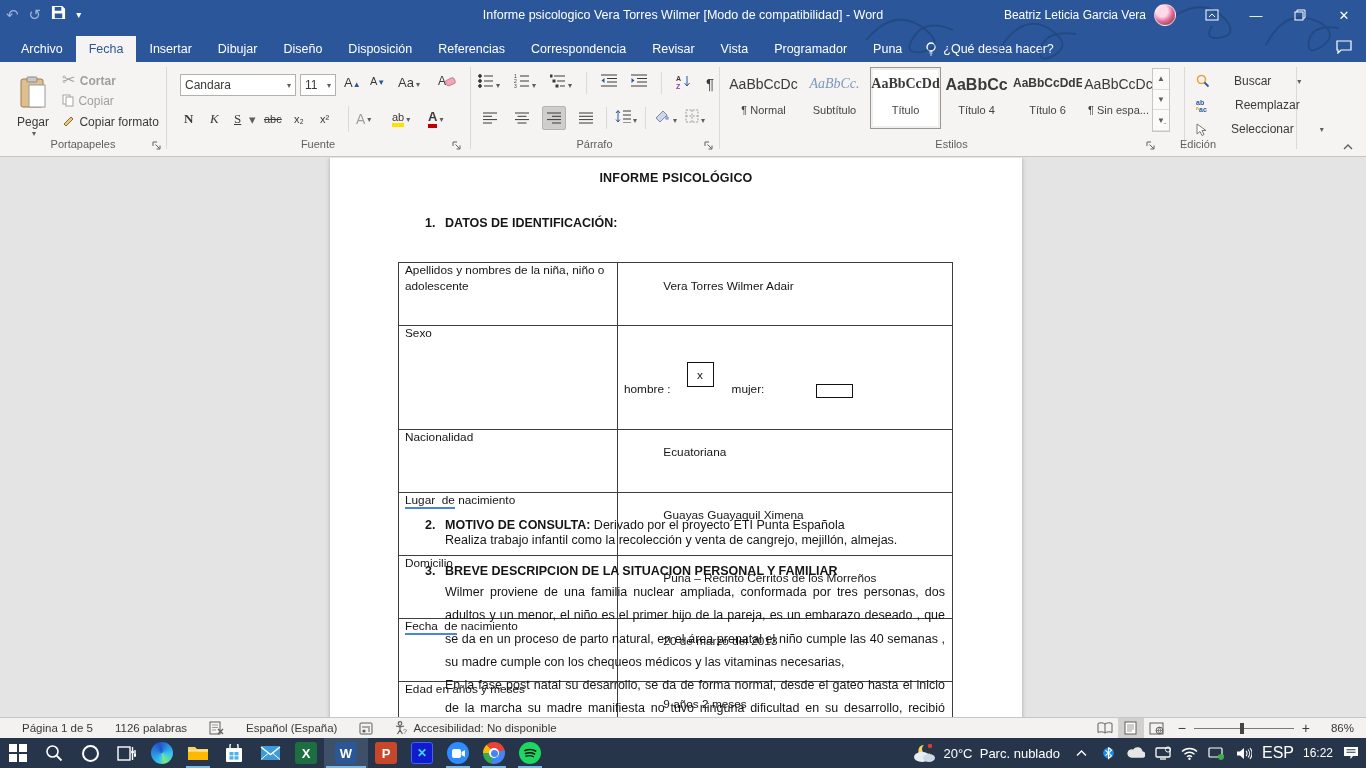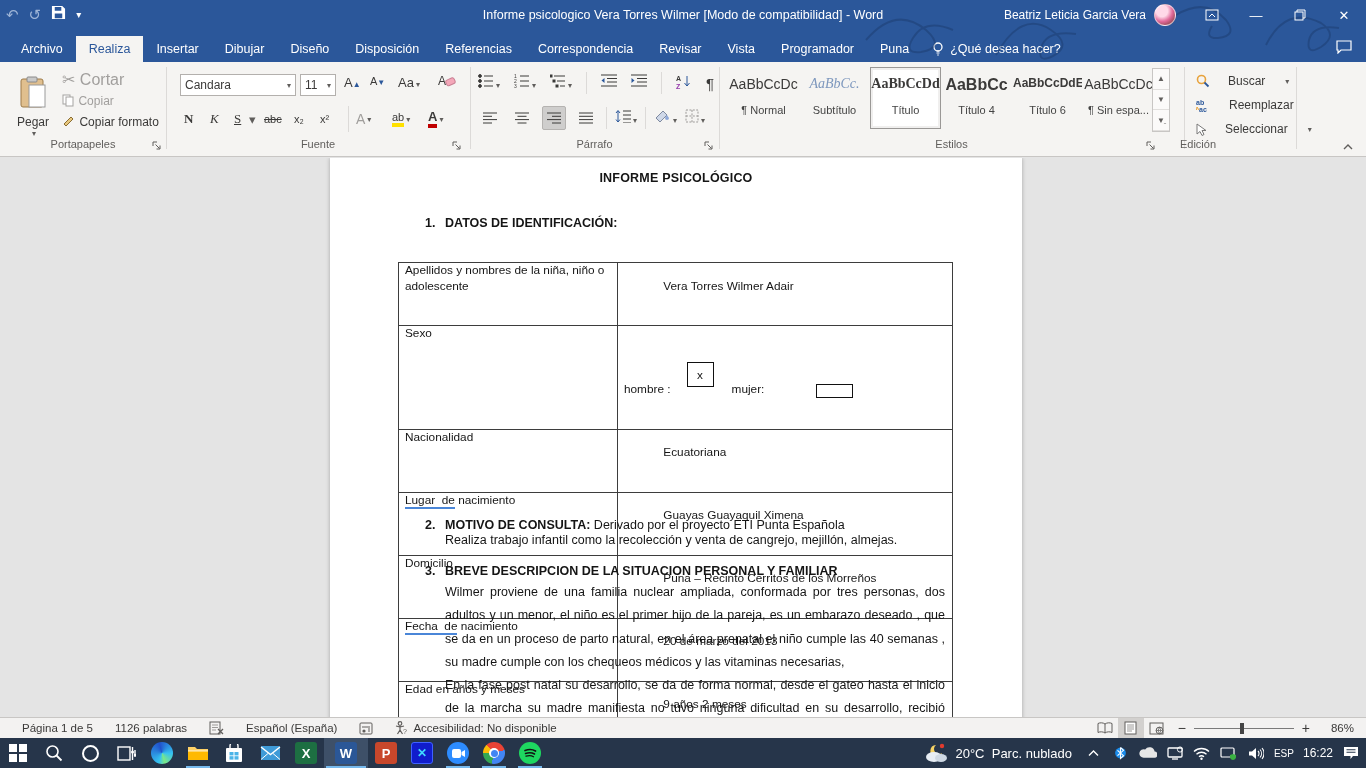--- a/index.html
+++ b/index.html
@@ -60,21 +60,21 @@
   .stylecard.selected { background:#fff; border:1px solid #9a9896; box-shadow:0 0 0 2px #f0efee inset; }
   .stylecard.subtitle .sample { font-style:italic; color:#7d97bd; font-family:"Liberation Serif", serif; }
   .stylecard.titulo .sample { font-weight:bold; font-family:"Liberation Serif", serif; }
   .stylecard.t4 .sample { font-weight:bold; font-size:16px; }
   .stylecard.t6 .sample { font-weight:bold; font-size:12px; }
   #styles-scroll { position:absolute; left:1152px; top:6px; width:18px; height:64px;
     border:1px solid #c8c6c4; background:#fbfaf9; display:flex; flex-direction:column; }
   #styles-scroll div { flex:1; display:flex; align-items:center; justify-content:center; font-size:8px; color:#605e5c;
     border-bottom:1px solid #e1dfdd; }
   
-  .editrow { position:absolute; left:1196px; height:22px; display:flex; align-items:center; gap:18px; font-size:12px; }
+  .editrow { position:absolute; left:1196px; height:22px; display:flex; align-items:center; gap:24px; font-size:12px; }
 
   
   #docarea { position:absolute; left:0; top:158px; width:1366px; height:559px; background:#e4e4e4; overflow:hidden; }
   #page { position:absolute; left:330px; top:0px; width:692px; height:580px; background:#fff;
     box-shadow:0 0 4px rgba(0,0,0,.28); color:#151515; }
   #doc-title { margin-top:13px; text-align:center; font-weight:bold; font-size:12.5px; letter-spacing:.2px; }
   .secline { display:flex; font-size:12.5px; }
   .secnum { font-weight:bold; width:20px; }
   #s1 { margin:31px 0 0 95px; }
   .b { font-weight:bold; }
@@ -166,21 +166,21 @@
         </svg>
     </span>
     <span class="win-btn">✕</span>
   </div>
 </div>
 
 <div id="tabrow">
   <div style="display:flex; align-items:flex-end; margin-left:8px;">
 
   <div class="rtab file">Archivo</div>
-      <div class="rtab active">Realiza</div>
+      <div class="rtab active">Fecha</div>
       <div class="rtab">Insertar</div>
       <div class="rtab">Dibujar</div>
       <div class="rtab">Diseño</div>
       <div class="rtab">Disposición</div>
       <div class="rtab">Referencias</div>
       <div class="rtab">Correspondencia</div>
       <div class="rtab">Revisar</div>
       <div class="rtab">Vista</div>
       <div class="rtab">Programador</div>
       <div class="rtab">Puna</div>
@@ -210,21 +210,21 @@
     <svg width="30" height="34" viewBox="0 0 30 34">
       <rect x="3" y="3" width="22" height="28" rx="2" fill="#e0bf8e" stroke="#9c7b4a"></rect>
       <rect x="9" y="1" width="10" height="5" rx="1" fill="#c9c9c9" stroke="#8a8a8a"></rect>
       <rect x="11" y="9" width="16" height="22" fill="#fff" stroke="#9a9a9a"></rect>
     </svg>
     <div class="lbl">Pegar</div>
     <div class="carat">▾</div>
   </div>
   <div class="abs" style="left:62px; top:8px;">
     <span class="dim">✂</span>
-    <span class="dim" style="font-size:16px;">Cortar</span>
+    <span class="dim" style="font-size:12px;font-weight:bold;">Cortar</span>
   </div>
   <div class="abs" style="left:62px; top:29px;">
     <svg width="12" height="13" viewBox="0 0 12 13" style="vertical-align:-2px;">
       <rect x="1" y="1" width="7" height="9" fill="#fff" stroke="#a5a3a1"></rect>
         <rect x="4" y="3" width="7" height="9" fill="#fff" stroke="#a5a3a1"></rect>
     </svg>
     <span class="dim" style="font-size:12px;">Copiar</span>
   </div>
   <div class="abs" style="left:62px; top:50px;">
     <svg width="13" height="13" viewBox="0 0 13 13" style="vertical-align:-2px;">
@@ -765,21 +765,21 @@
     <span class="trayico">
       <svg width="16" height="13" viewBox="0 0 16 13">
           <path d="M1 4.5 h3 L8 1 v11 L4 8.5 H1 z" fill="#fff"></path>
           <g fill="none" stroke="#fff" stroke-width="1.1">
             <path d="M10 4 a3.5 3.5 0 0 1 0 5"></path>
             <path d="M12 2.5 a6 6 0 0 1 0 8"></path>
             <path d="M14 1 a8.5 8.5 0 0 1 0 11"></path>
           </g>
         </svg>
     </span>
-    <span style="font-size:10px;">ESP</span>
+    <span style="font-size:16px;">ESP</span>
     <span style="font-size:12px;">16:22</span>
     <span class="trayico">
       <svg width="16" height="14" viewBox="0 0 16 14">
           <path d="M1 1 h14 v9 h-5 l-2.5 3 v-3 H1 z" fill="#fff"></path>
           <path d="M3.5 3.8 h9 M3.5 6.2 h9" stroke="#26354a" stroke-width="1.1"></path>
         </svg>
     </span>
   </div>
 </div>
 

